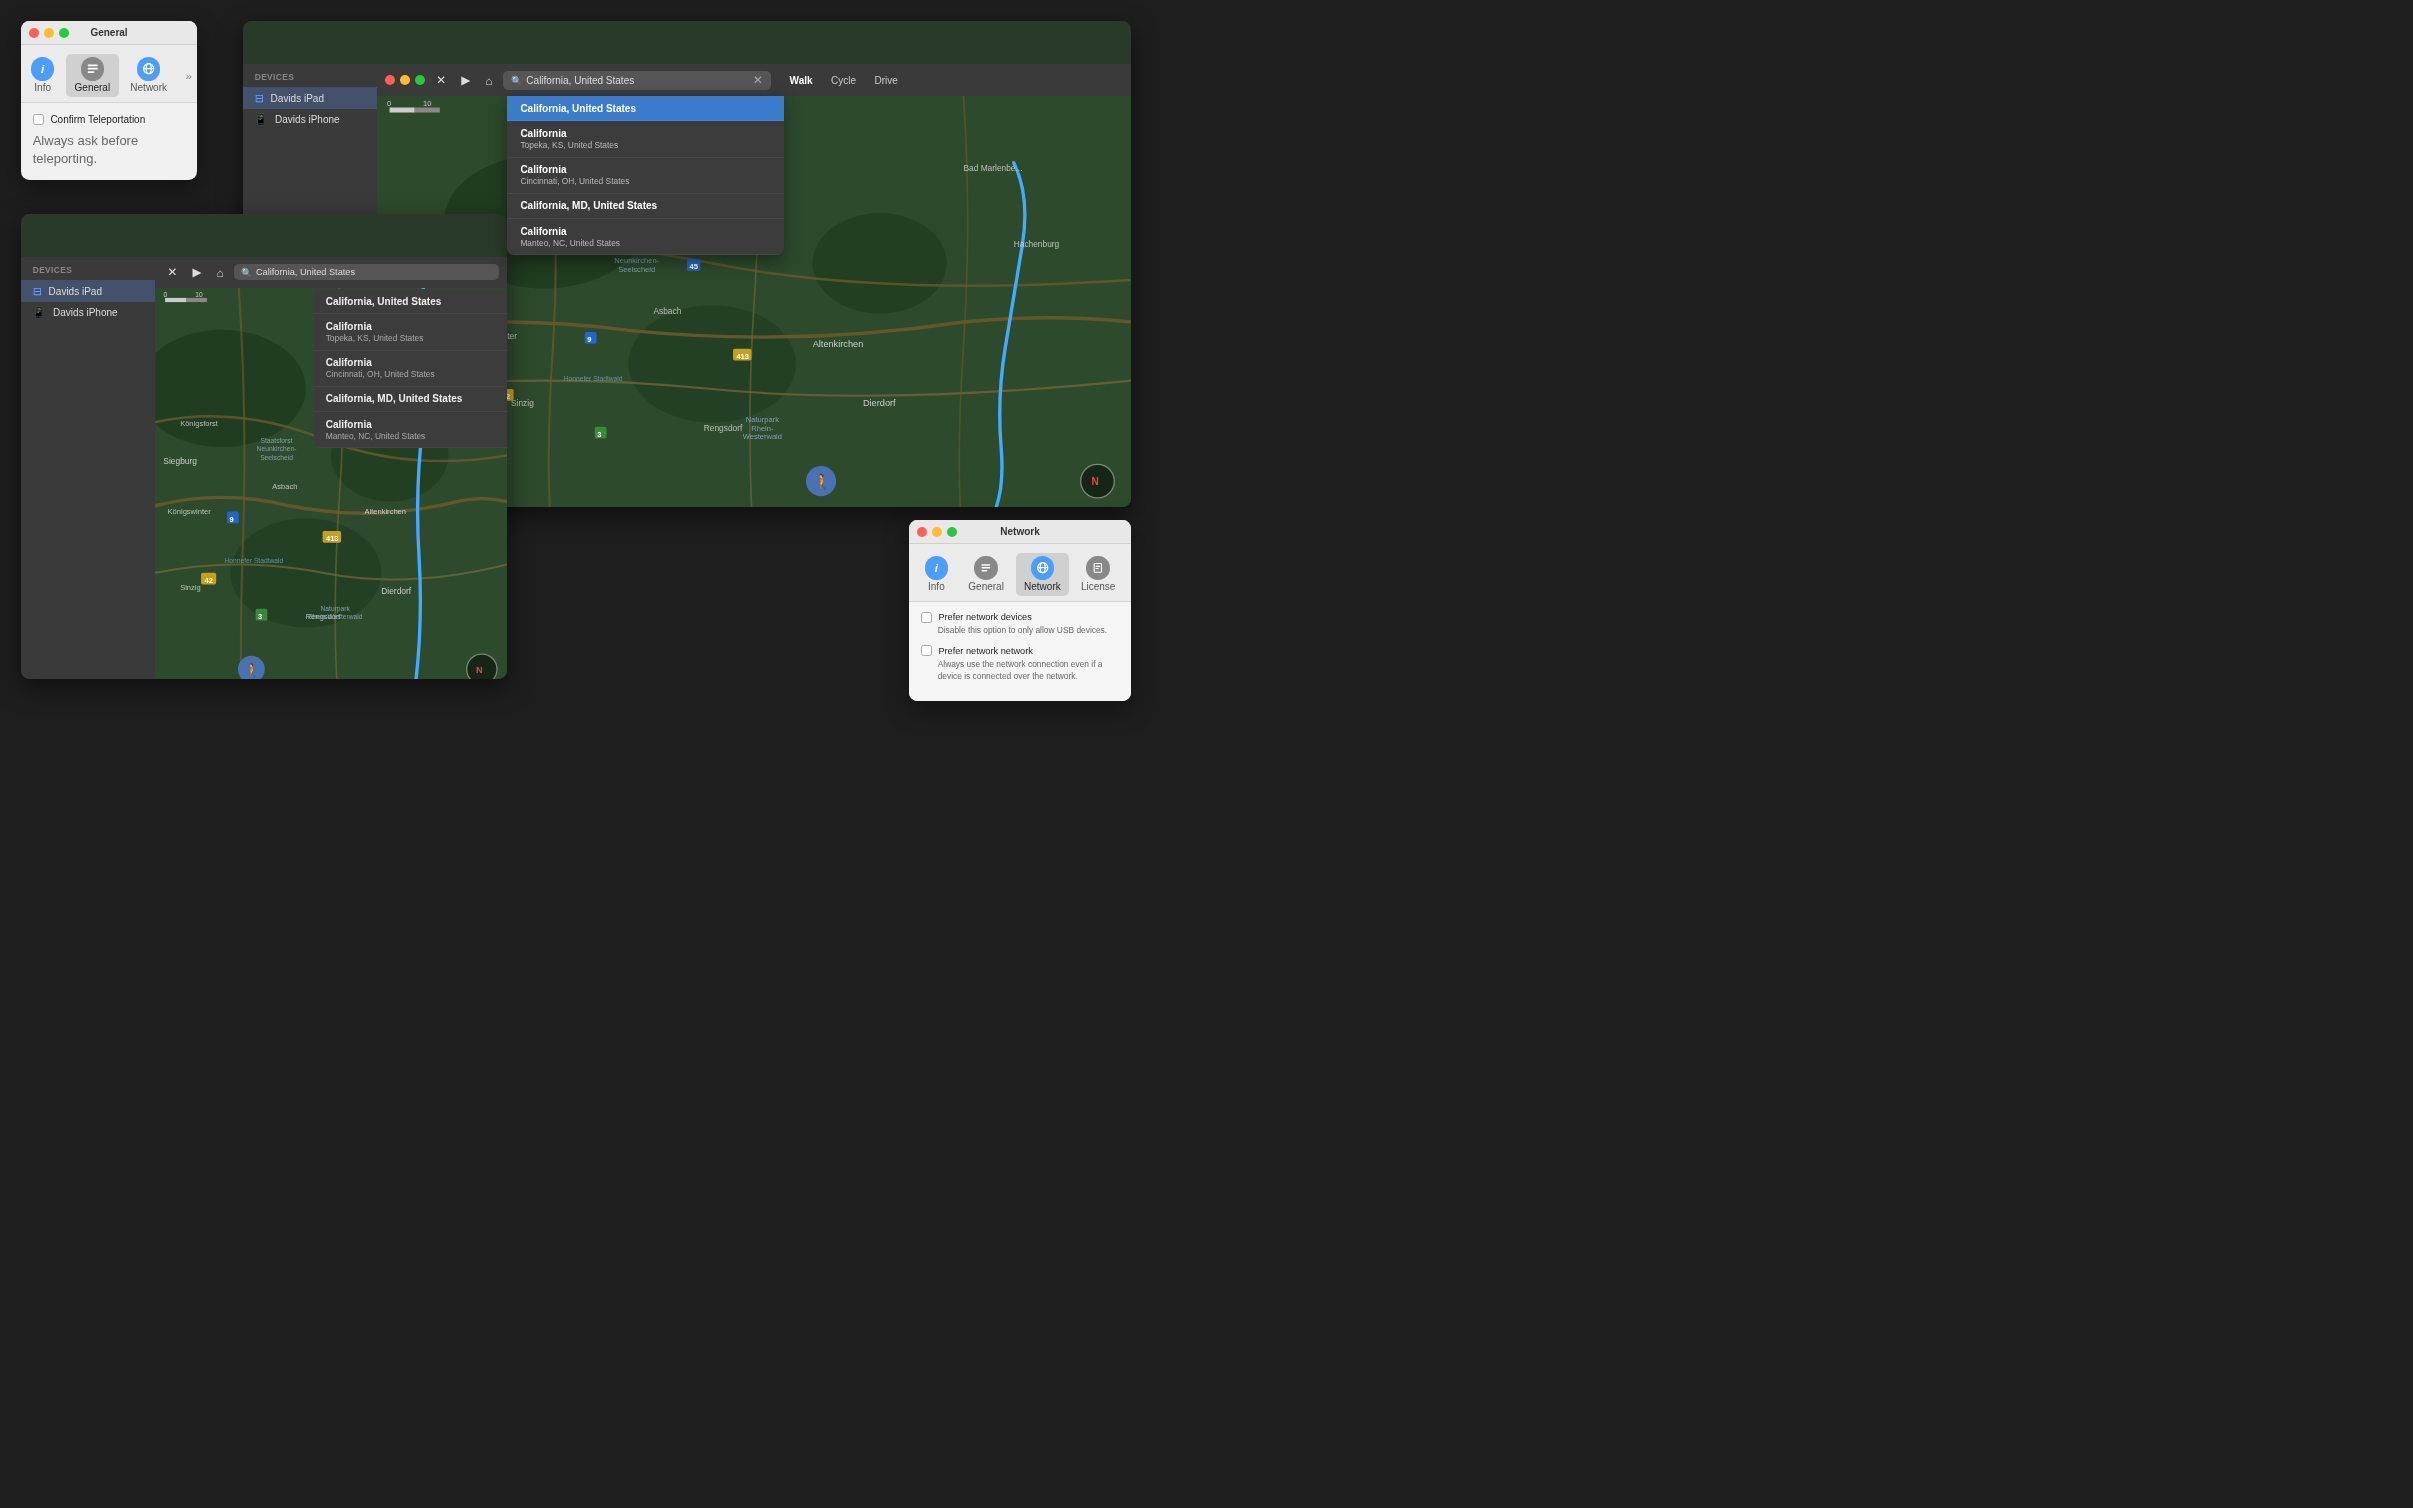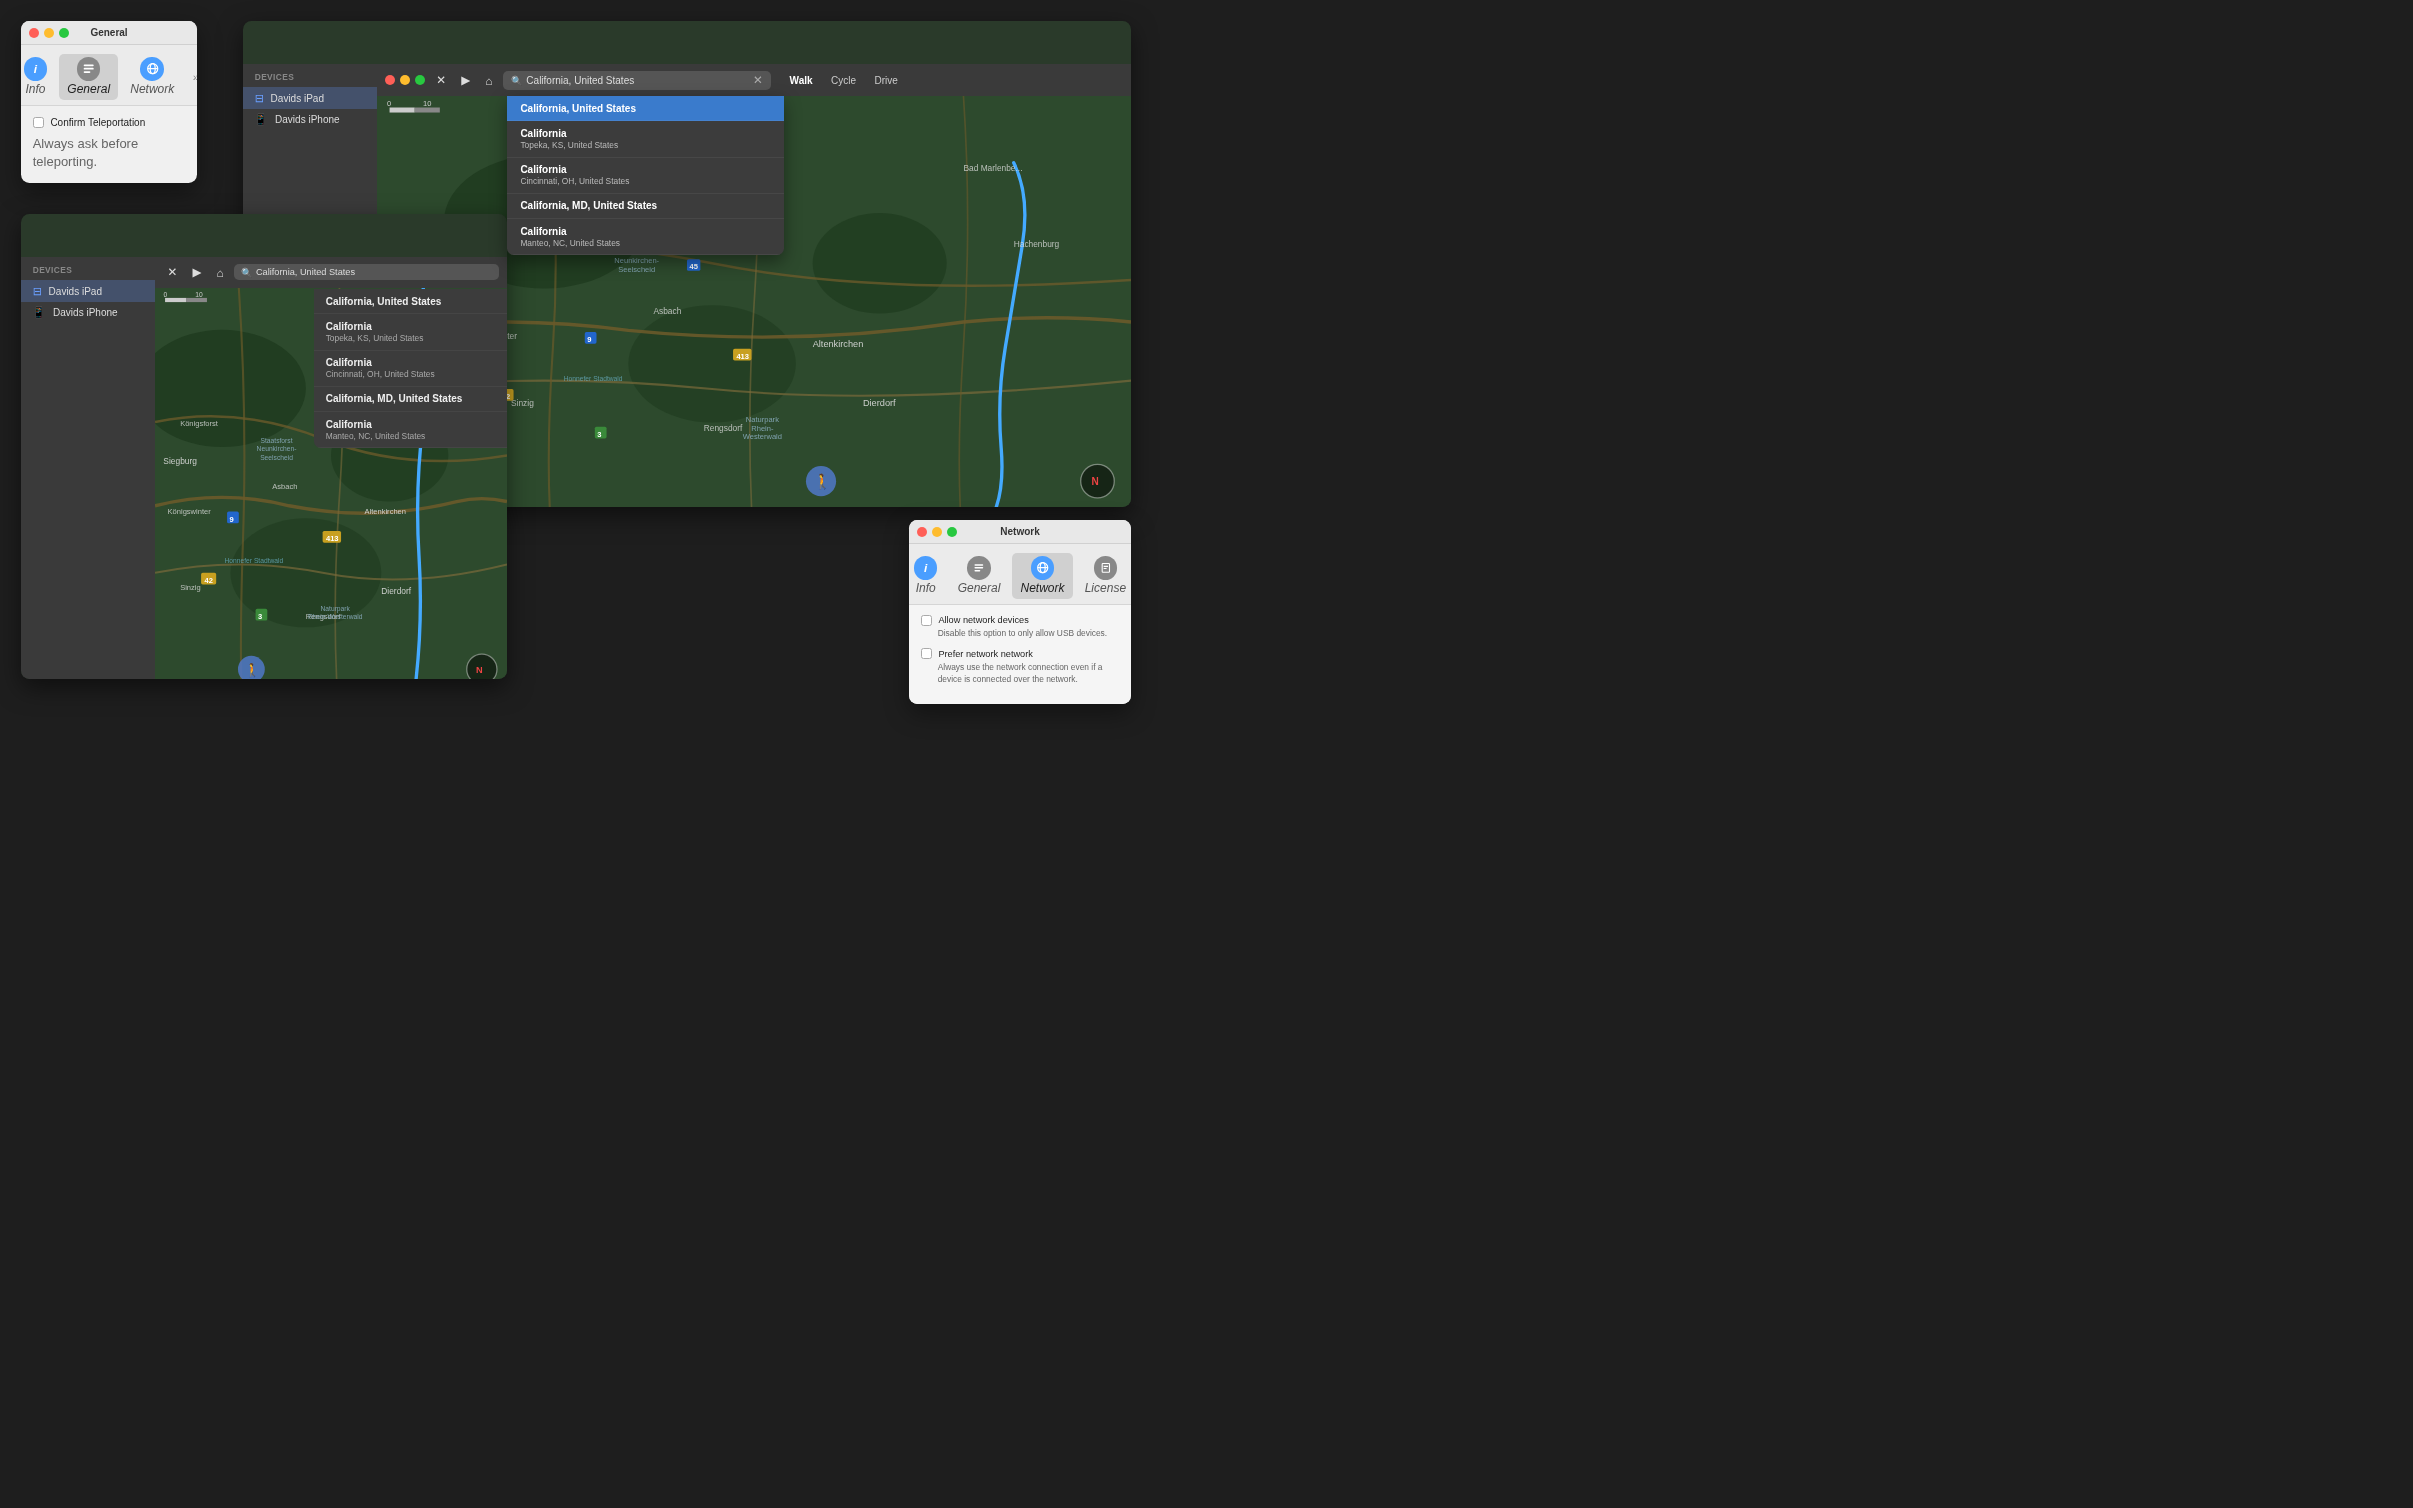--- a/index.html
+++ b/index.html
@@ -76,23 +76,22 @@
       display: flex;
       align-items: center;
       justify-content: center;
       font-size: 11.7px;
       font-weight: bold;
     }
     .icon-info { background: #4a9eff; color: white; font-style: italic; }
     .icon-general { background: #888; color: white; font-size: 8.4px; }
     .icon-network { background: #4a9eff; color: white; }
     .toolbar-item .label {
-      font-size: 12px;
+      font-size: 10px;
       color: #555;
-      font-style: italic;
     }
     .toolbar-item.active .label { color: #222; }
     .more-btn {
       font-size: 11.7px;
       color: #888;
       cursor: pointer;
       padding: 3.4px;
       margin-left: 3.4px;
     }
     .general-content {
@@ -723,21 +722,21 @@
             <line x1="5" y1="9" x2="9" y2="9" stroke="white" stroke-width="1.5"></line>
           </svg>
       </div>
       <span class="label">License</span>
     </div>
   </div>
   <div class="network-content">
     <div class="network-option">
       <div class="opt-row">
         <div class="checkbox-box"></div>
-        <span class="opt-label">Allow network devices</span>
+        <span class="opt-label">Prefer network devices</span>
       </div>
       <div class="opt-desc">Disable this option to only allow USB devices.</div>
     </div>
     <div class="network-option">
       <div class="opt-row">
         <div class="checkbox-box"></div>
         <span class="opt-label">Prefer network network</span>
       </div>
       <div class="opt-desc">Always use the network connection even if a device is connected over the network.</div>
     </div>

